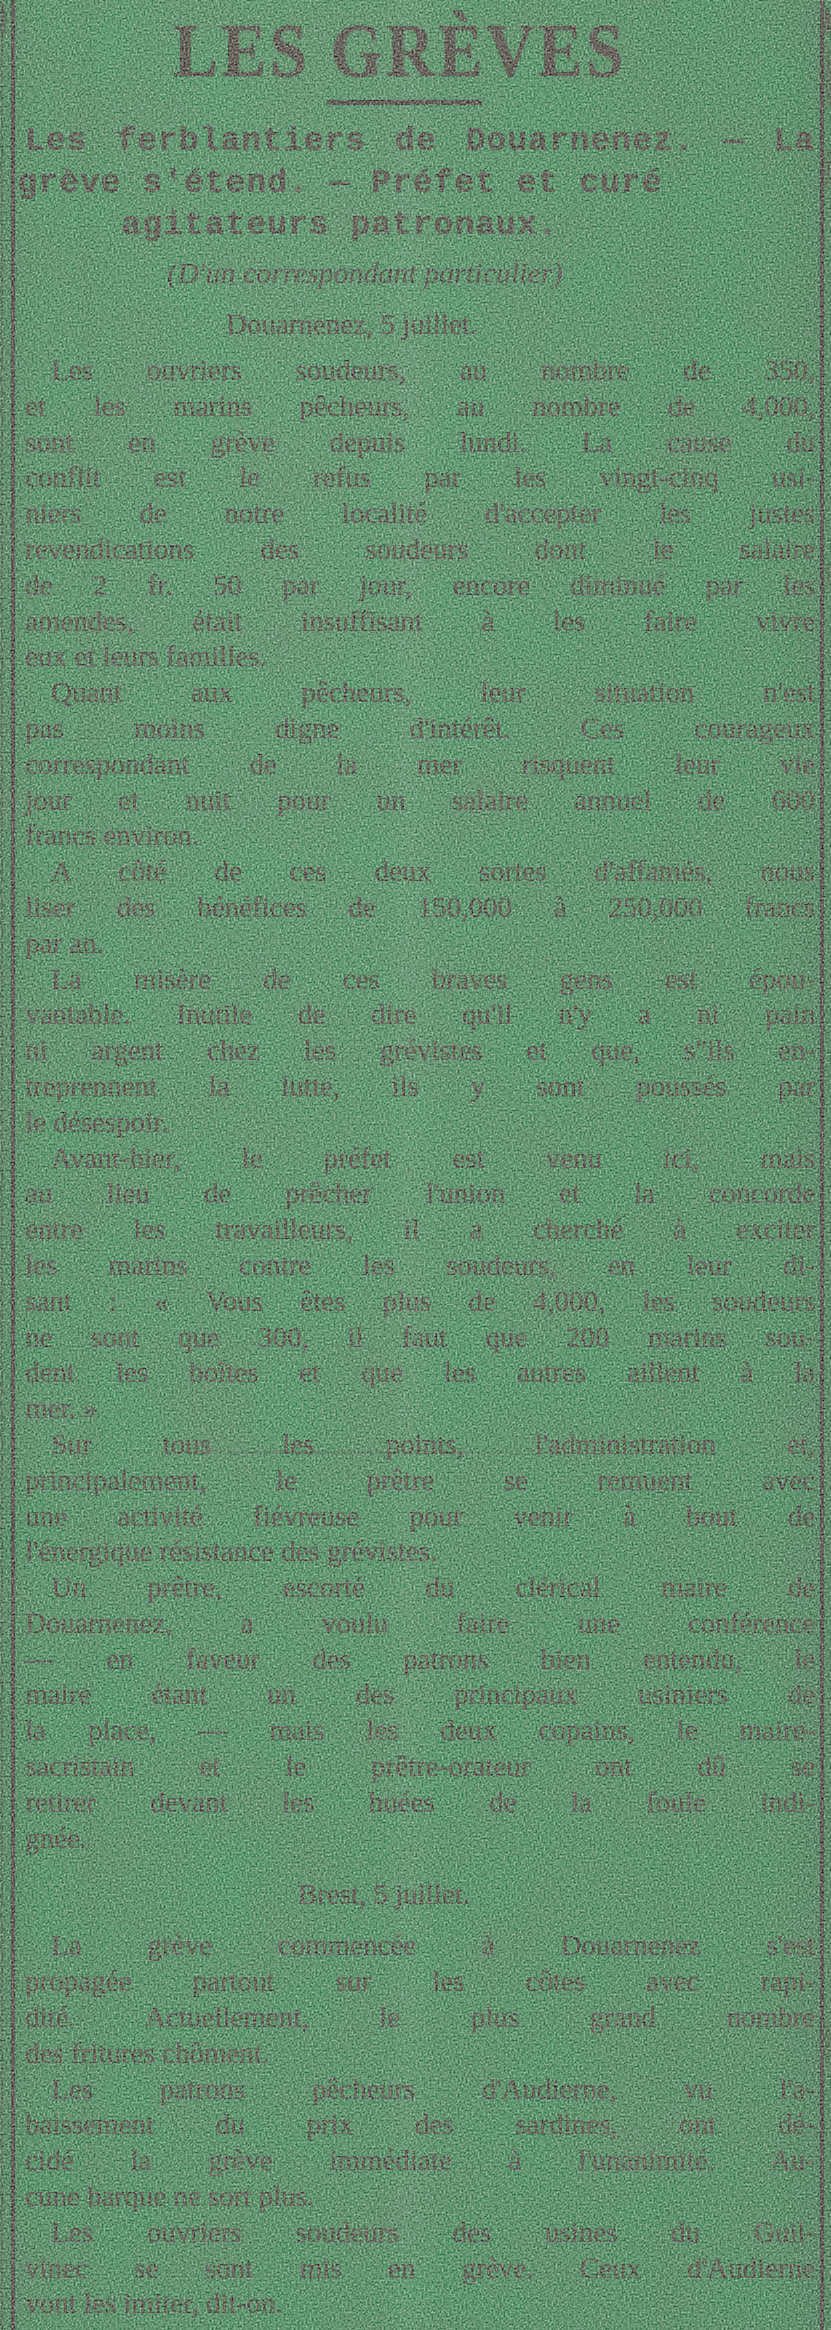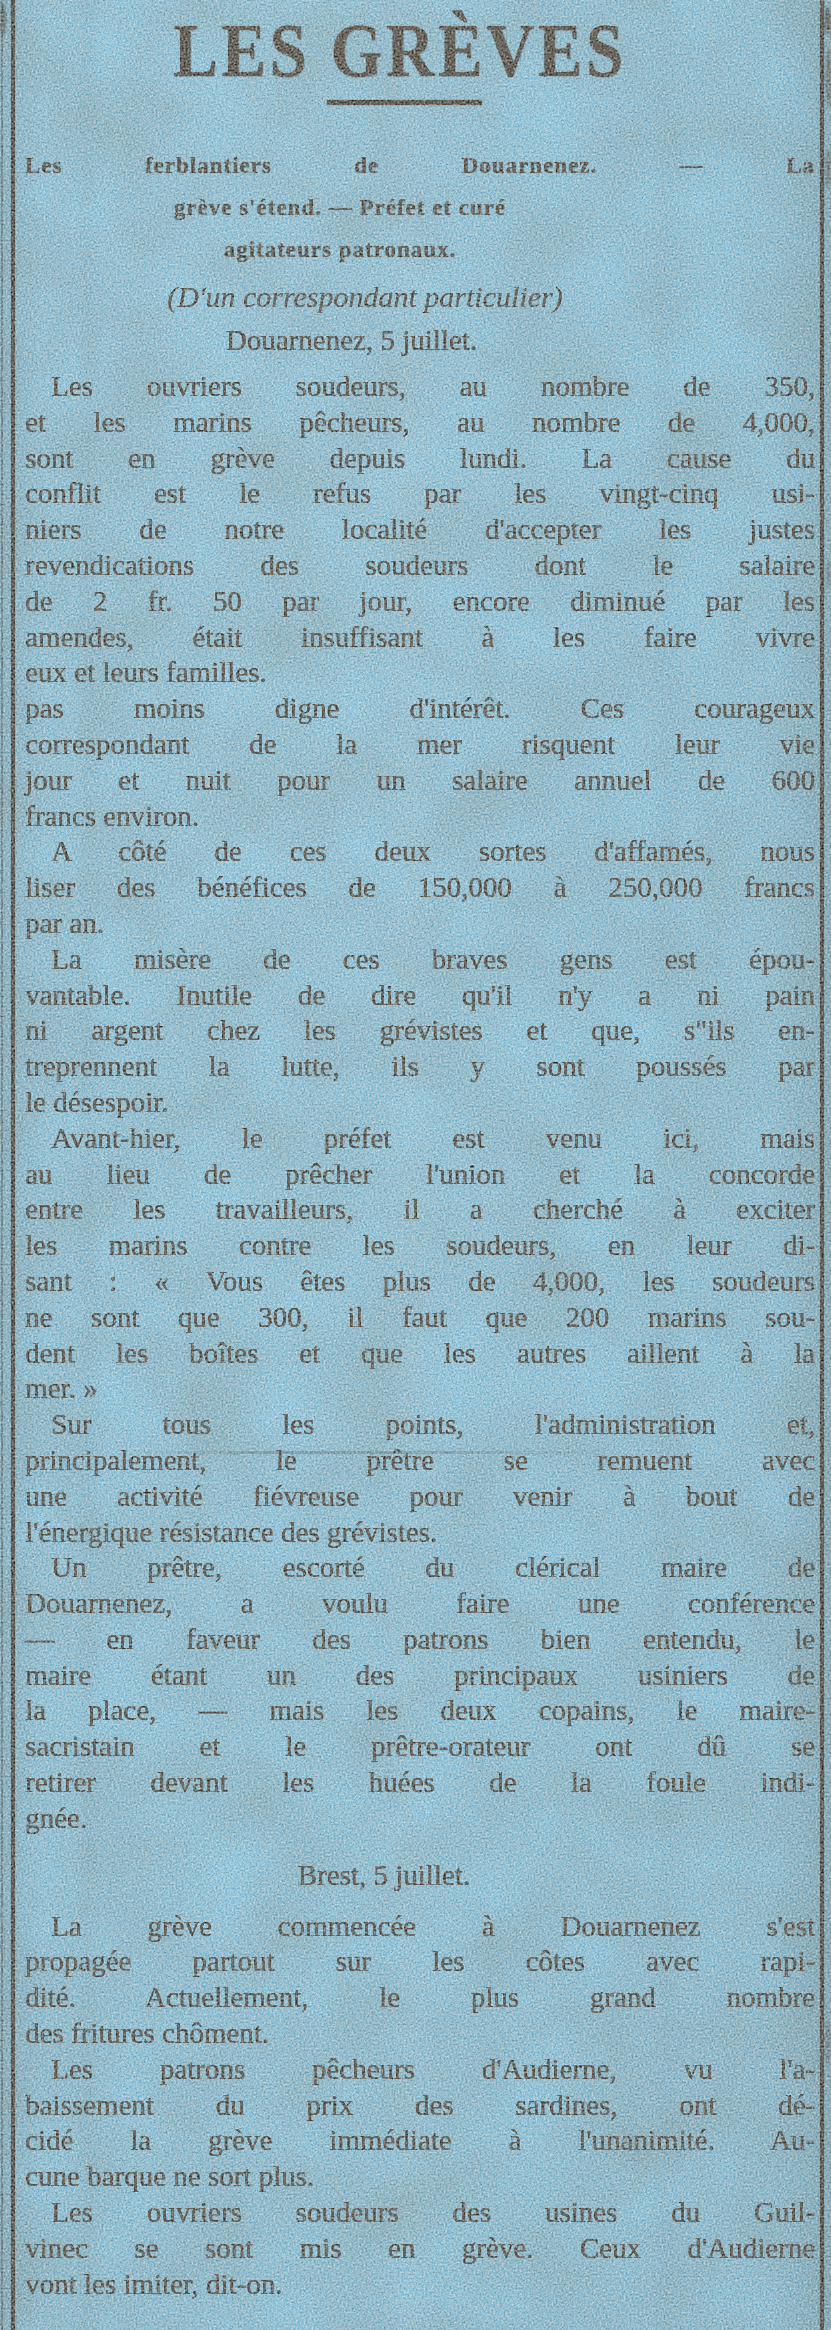--- a/index.html
+++ b/index.html
@@ -1,21 +1,21 @@
 <!DOCTYPE html>
 <html lang="fr"><head>
 <meta charset="utf-8">
 <style>
   html,body{margin:0;padding:0;background:#8d8a85;}
   .page{
     position:relative;
     width:831px;height:2330px;
     margin:0 auto;
     overflow:hidden;
-    background:#7dd3fc;
+    background:#15803d;
     font-family:"Liberation Serif","DejaVu Serif",serif;
     color:#211c15;
   }
   .texture,.grain{position:absolute;inset:0;width:831px;height:2330px;pointer-events:none;}
   .texture{
     background:
       linear-gradient(90deg, rgba(20,16,10,.14) 0, rgba(20,16,10,0) 5%, rgba(20,16,10,0) 93%, rgba(20,16,10,.16) 100%),
       linear-gradient(90deg, transparent 9%, rgba(20,16,10,.05) 10.5%, transparent 12.5%, transparent 46%, rgba(255,255,255,.05) 49%, transparent 53%, transparent 78%, rgba(20,16,10,.04) 80%, transparent 83%),
       radial-gradient(ellipse at 35% 15%, rgba(255,255,255,.06) 0%, rgba(0,0,0,0) 55%, rgba(0,0,0,.07) 100%);
   }
@@ -25,29 +25,29 @@
     font-size:76px;line-height:80px;font-weight:bold;
     text-align:center;letter-spacing:4px;
     transform:translateX(-20px) scaleX(.88);
     text-shadow:0 0 1px rgba(25,20,14,.9), 1px 1px 0 rgba(25,20,14,.25);
   }
   .title-rule{
     width:155px;height:5px;margin:10px auto 0;
     background:#1a150f;transform:translateX(-16px);
     box-shadow:0 0 1px rgba(20,15,10,.8);
   }
-  .subtitle{margin-top:40px;font-size:23px;line-height:42px;font-weight:bold;letter-spacing:1px;
-    text-shadow:0 0 .8px rgba(25,20,14,.9);}
+  .subtitle{margin-top:16px;font-size:33px;line-height:42px;font-weight:bold;letter-spacing:1px;
+    text-shadow:0 0 .8px rgba(25,20,14,.9);font-family:Liberation Mono, monospace;}
   .subtitle .tl{text-align:center;text-align-last:center;transform:translateX(-80px);}
   .subtitle .tl-first{text-align:justify;text-align-last:justify;transform:none;}
   .byline{margin-top:6px;font-size:30px;line-height:40px;font-style:italic;text-align:center;
     transform:translateX(-55px);text-shadow:0 0 .6px rgba(25,20,14,.8);}
   .dateline{font-size:29px;line-height:36px;text-align:right;font-weight:normal;
     text-shadow:.4px 0 0 currentColor, 0 0 .6px rgba(25,20,14,.8);}
-  .dl1{margin-top:5px;margin-right:338px;}
+  .dl1{margin-top:13px;margin-right:338px;}
   .dl2{margin-top:20px;margin-right:345px;}
   .para{font-size:29px;line-height:35.8px;
     text-shadow:.4px 0 0 currentColor, 0 0 .6px rgba(30,24,18,.75);}
   .para-first{margin-top:11px;}
   .para-after-dl{margin-top:16px;}
   .para .tl{text-align:justify;text-align-last:justify;}
   .para .tl-last{text-align-last:left;}
   .para .tl-first{text-indent:26px;}
   .vrule{position:absolute;background:#17130d;pointer-events:none;}
   .vrule-left{left:11px;top:0;width:4px;height:2330px;box-shadow:0 0 1px rgba(20,15,10,.9);}
@@ -86,20 +86,21 @@
         <div class="tl">et les marins pêcheurs, au nombre de 4,000,</div>
         <div class="tl">sont en grève depuis lundi. La cause du</div>
         <div class="tl">conflit est le refus par les vingt-cinq usi-</div>
         <div class="tl">niers de notre localité d'accepter les justes</div>
         <div class="tl">revendications des soudeurs dont le salaire</div>
         <div class="tl">de 2 fr. 50 par jour, encore diminué par les</div>
         <div class="tl">amendes, était insuffisant à les faire vivre</div>
         <div class="tl tl-last">eux et leurs familles.</div>
       </div>
     <div class="para">
+        <div class="tl tl-first">Quant aux pêcheurs, leur situation n'est</div>
         <div class="tl">pas moins digne d'intérêt. Ces courageux</div>
         <div class="tl">correspondant de la mer risquent leur vie</div>
         <div class="tl">jour et nuit pour un salaire annuel de 600</div>
         <div class="tl tl-last">francs environ.</div>
       </div>
     <div class="para">
         <div class="tl tl-first">A côté de ces deux sortes d'affamés, nous</div>
         <div class="tl">liser des bénéfices de 150,000 à 250,000 francs</div>
         <div class="tl tl-last">par an.</div>
       </div>

